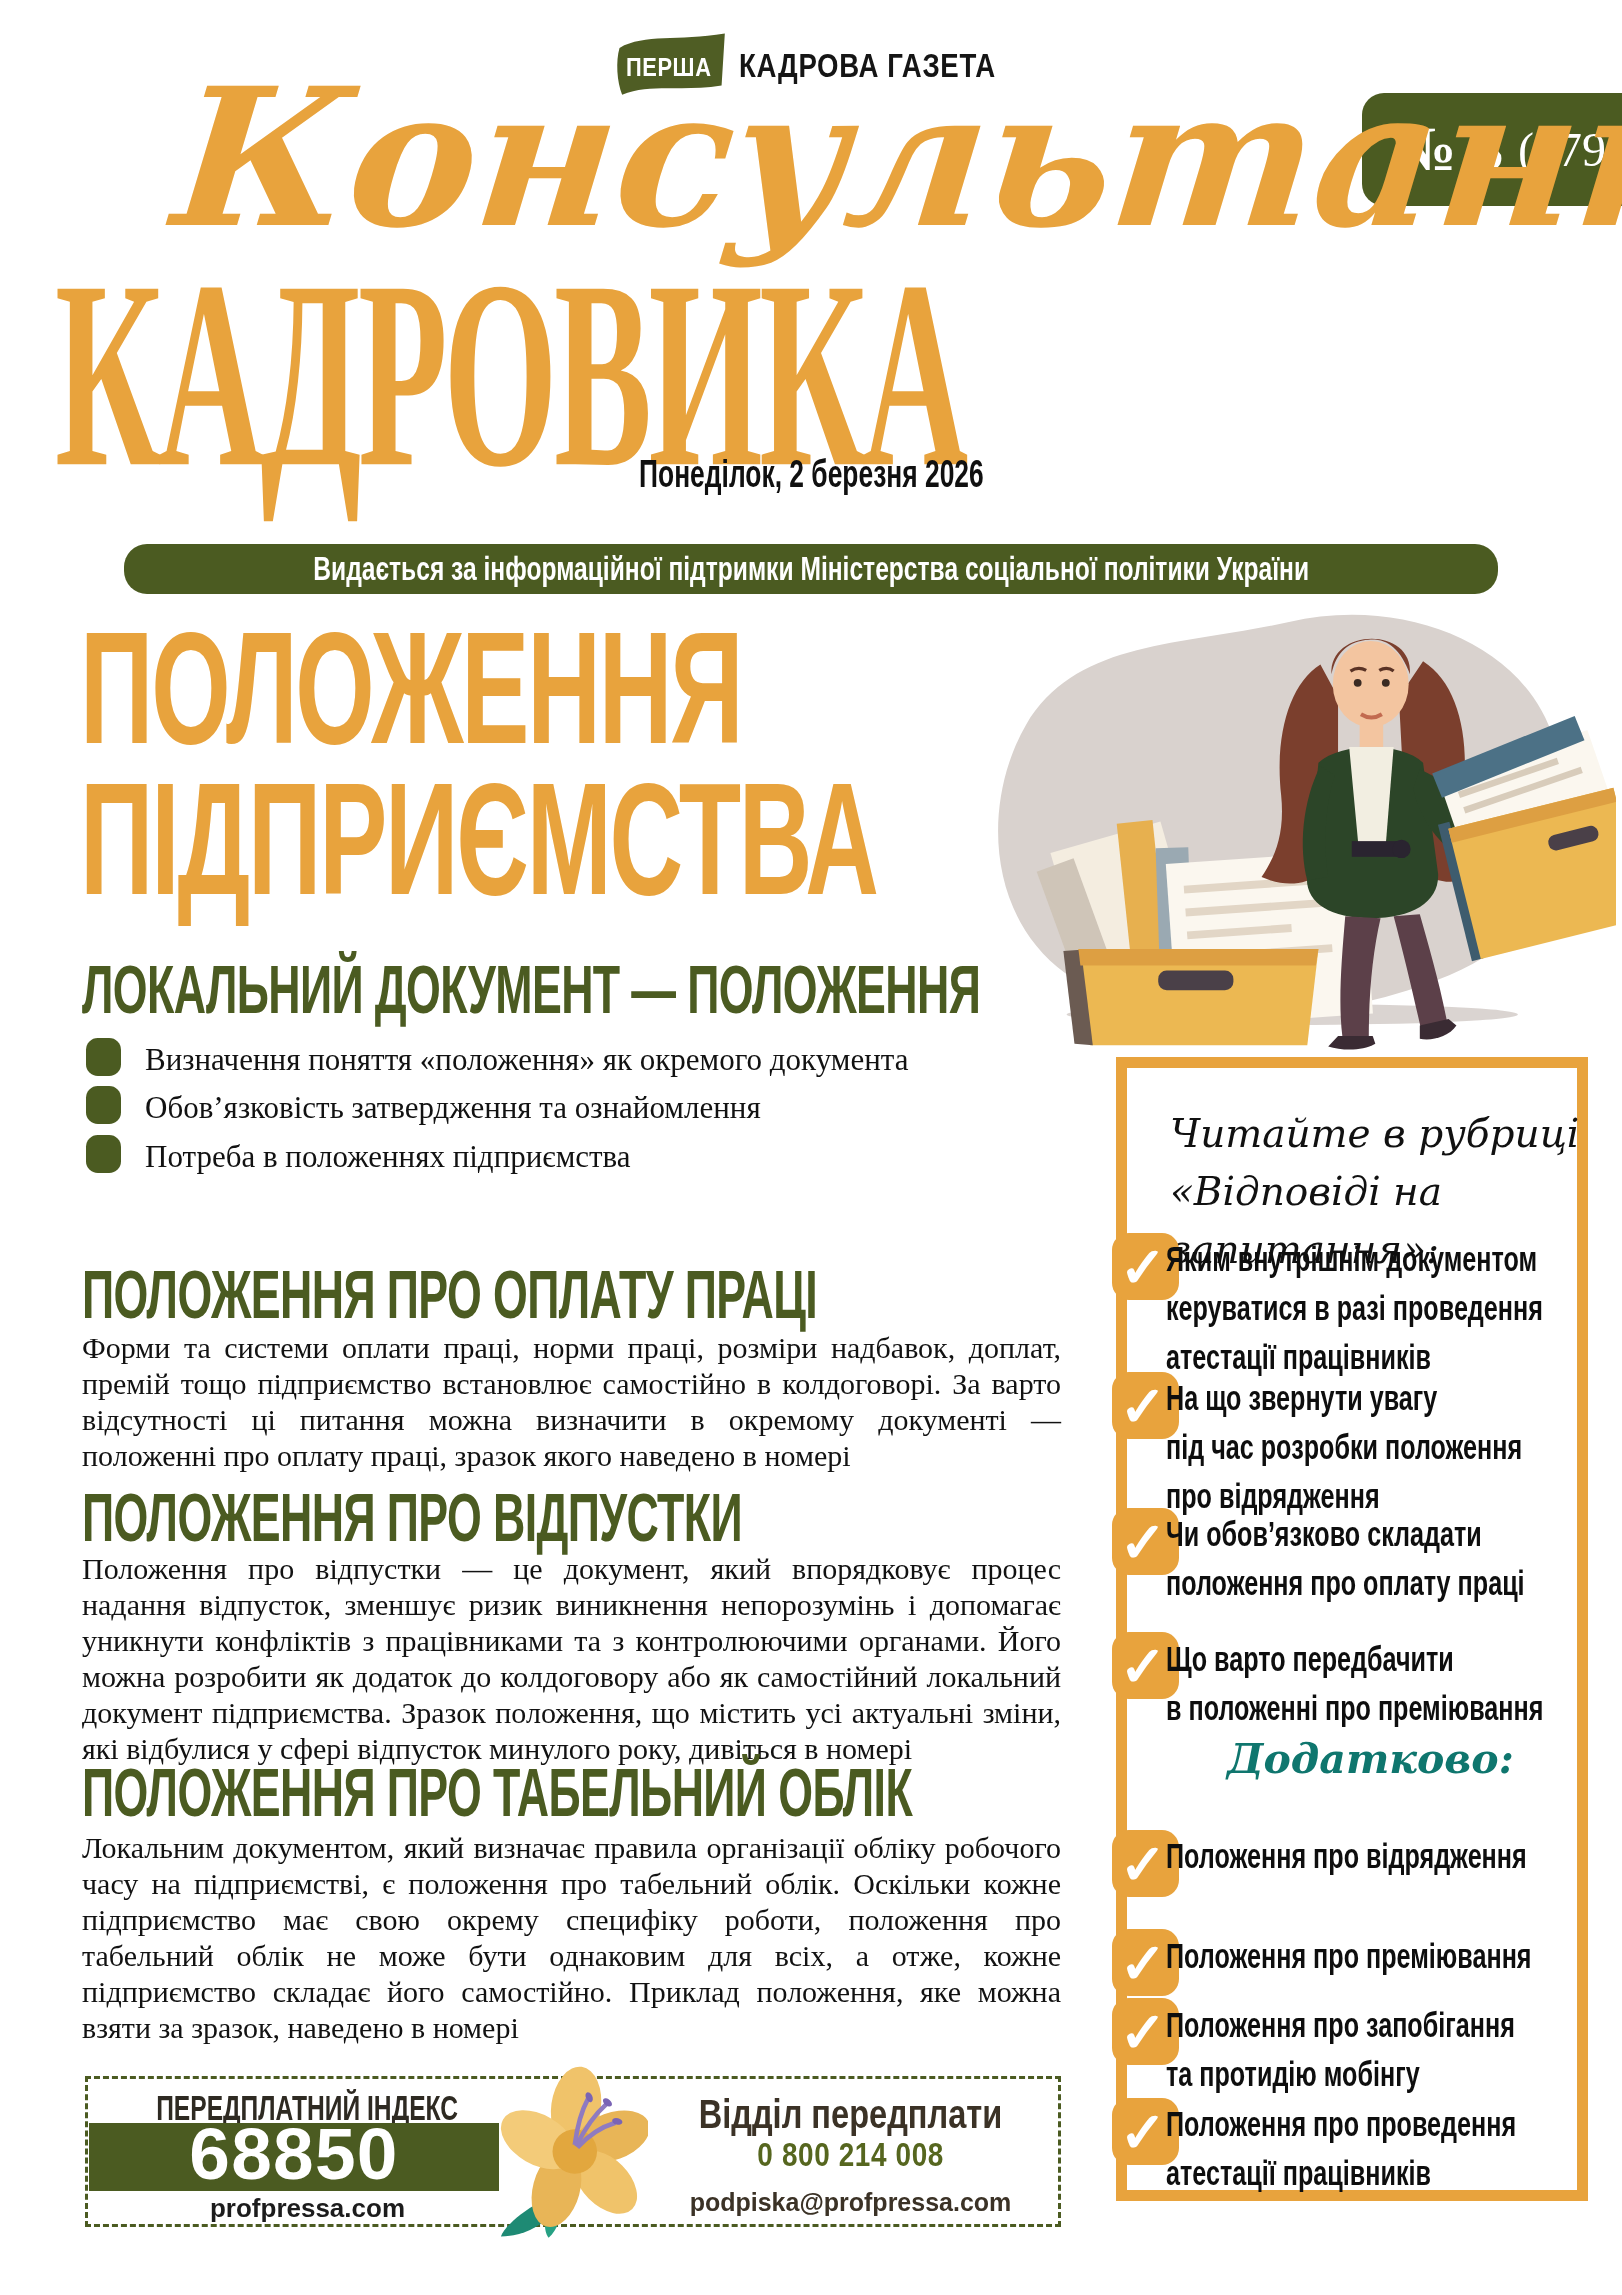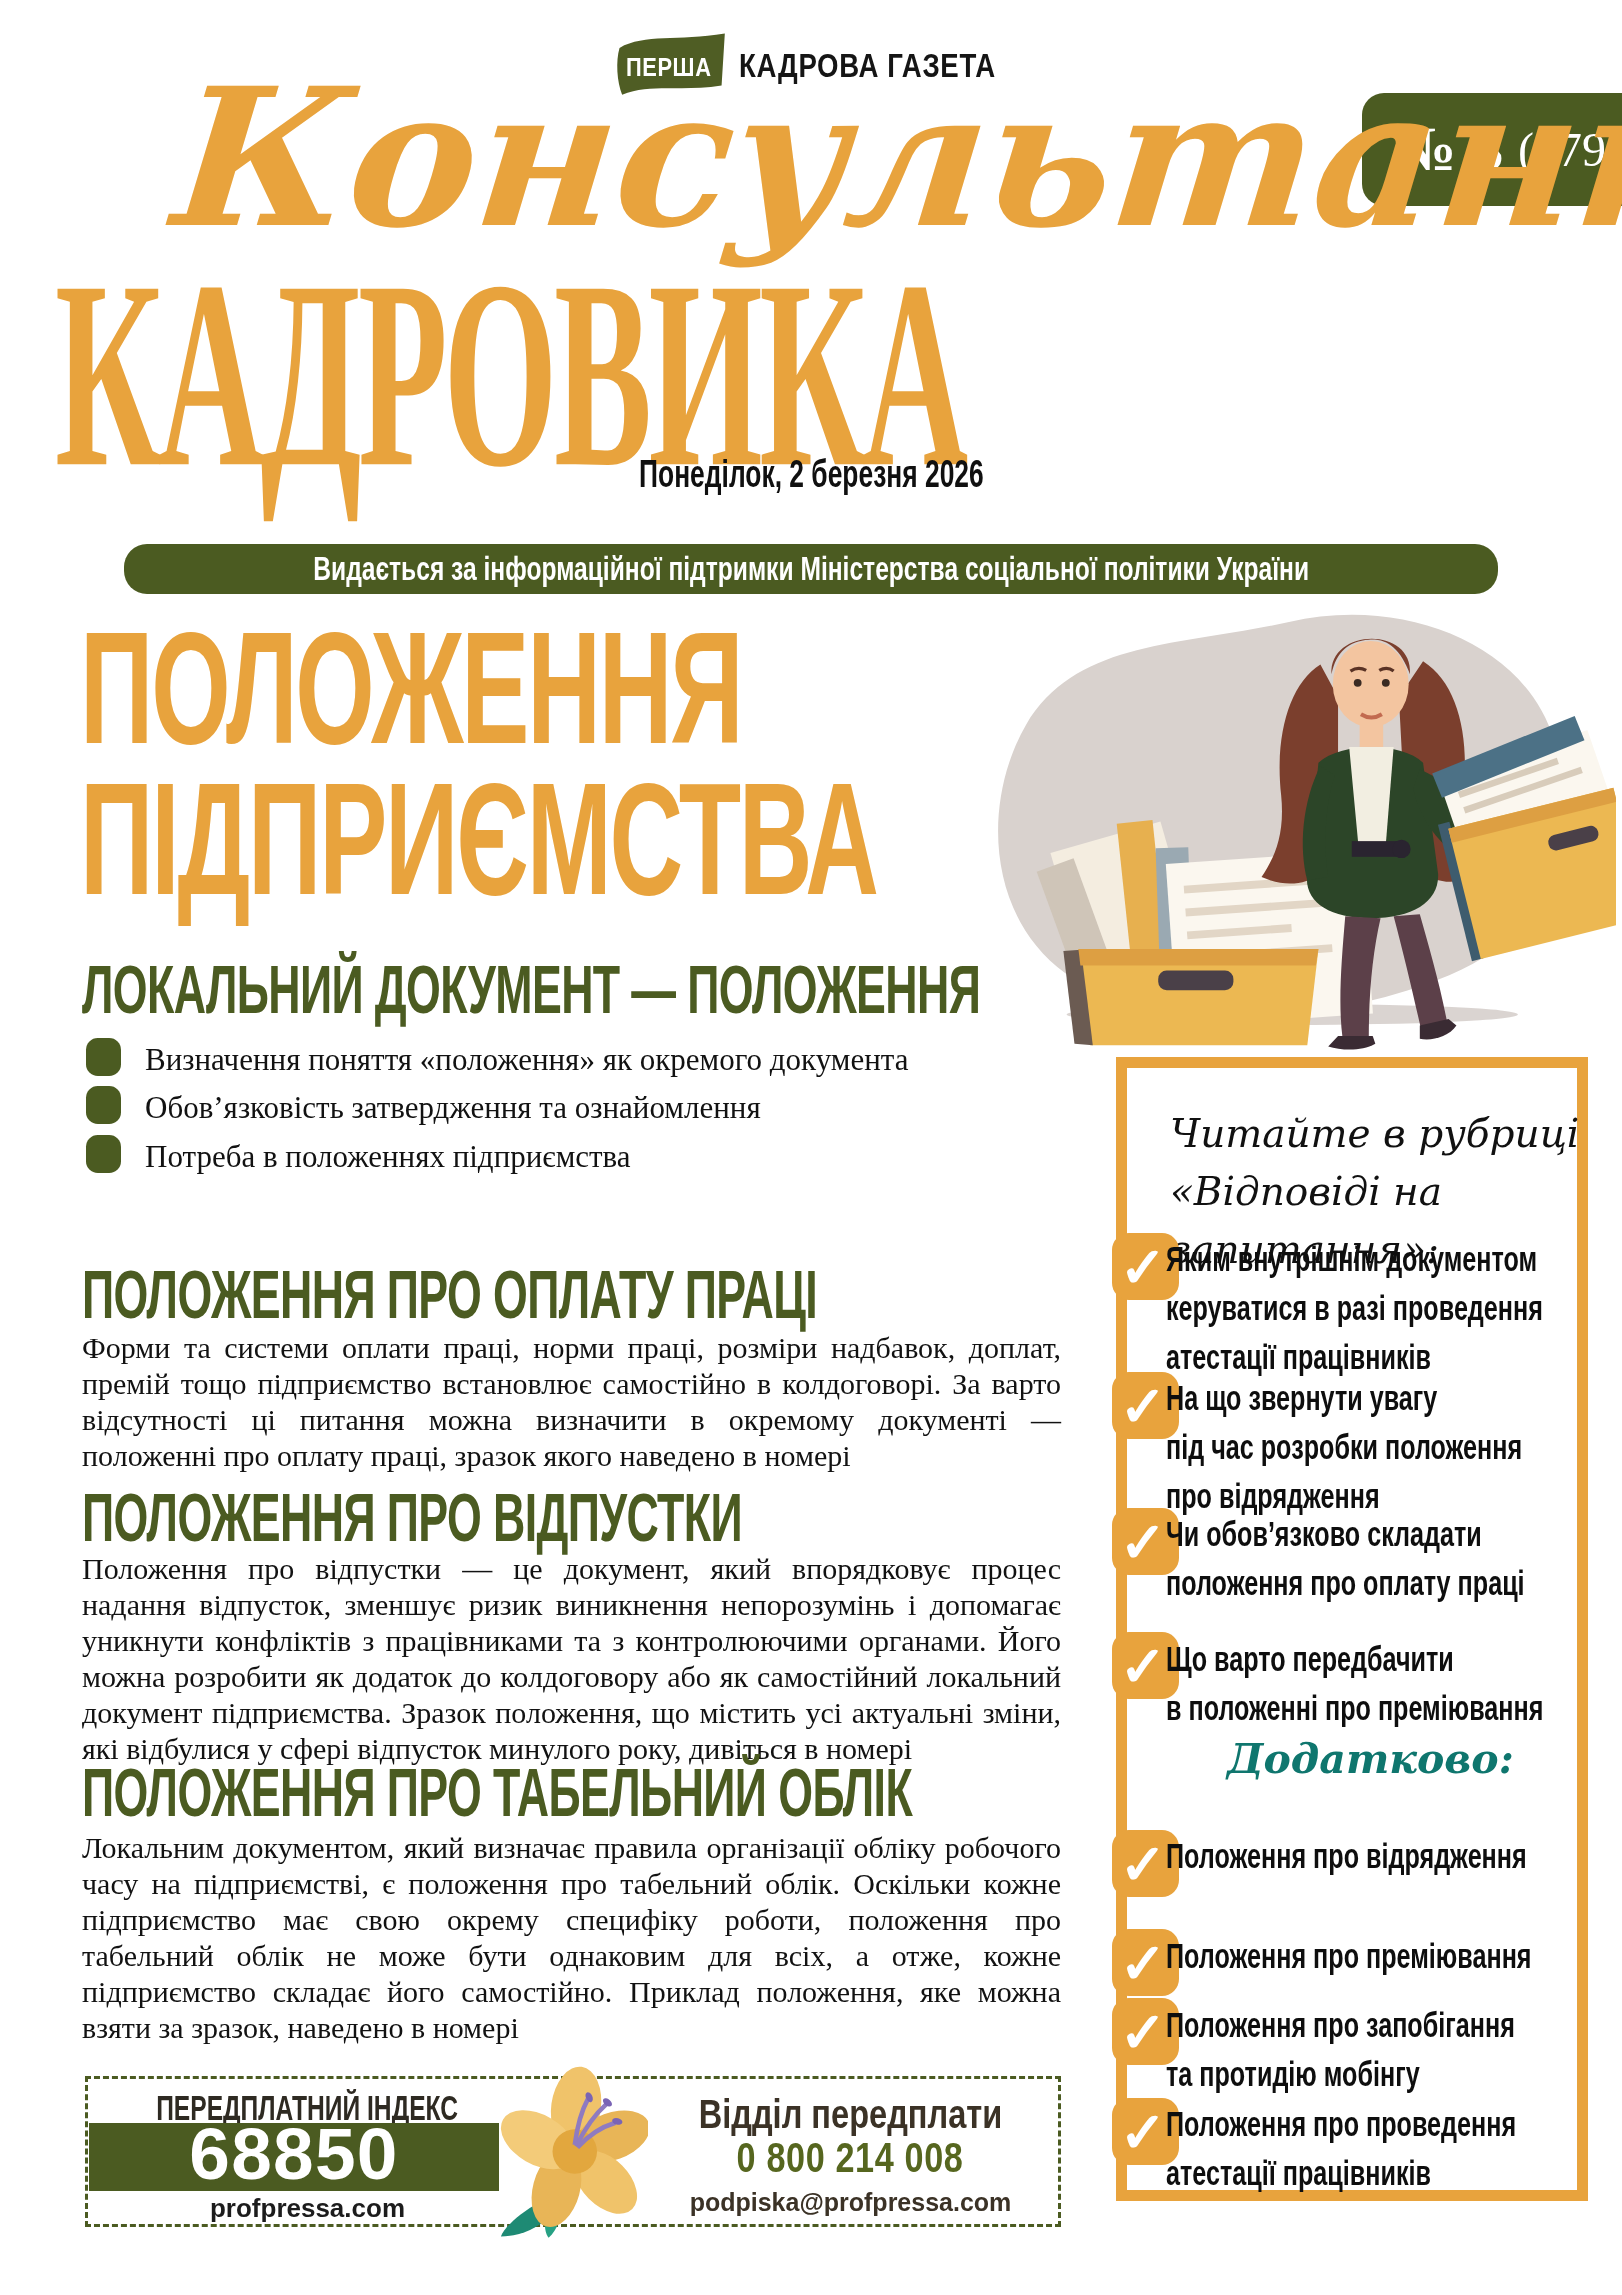--- a/index.html
+++ b/index.html
@@ -133,21 +133,21 @@
     font-weight:bold;font-size:26px;color:#1c1c1c;
   }
   .flower{left:478px;top:2061px;width:170px;height:177px;}
   .dept-title{
     left:654px;top:2091px;width:393px;text-align:center;
     font-weight:bold;font-size:37px;color:var(--footer-ink);
   }
   .dept-title span{display:inline-block;transform:scale(.88,1.12);transform-origin:center top;white-space:nowrap;}
   .phone{
     left:654px;top:2135px;width:393px;text-align:center;
-    font-weight:bold;font-size:38px;color:var(--olive-bright);letter-spacing:0.7px;
+    font-weight:bold;font-size:31px;color:var(--olive-bright);letter-spacing:0.7px;
   }
   .phone span{display:inline-block;transform:scale(.9,1.1);transform-origin:center top;white-space:nowrap;}
   .email{
     left:654px;top:2188px;width:393px;text-align:center;
     font-weight:bold;font-size:25px;color:var(--footer-ink);
   }
   .illustration{left:962px;top:586px;width:654px;height:471px;}
 </style>
 </head>
 <body>

